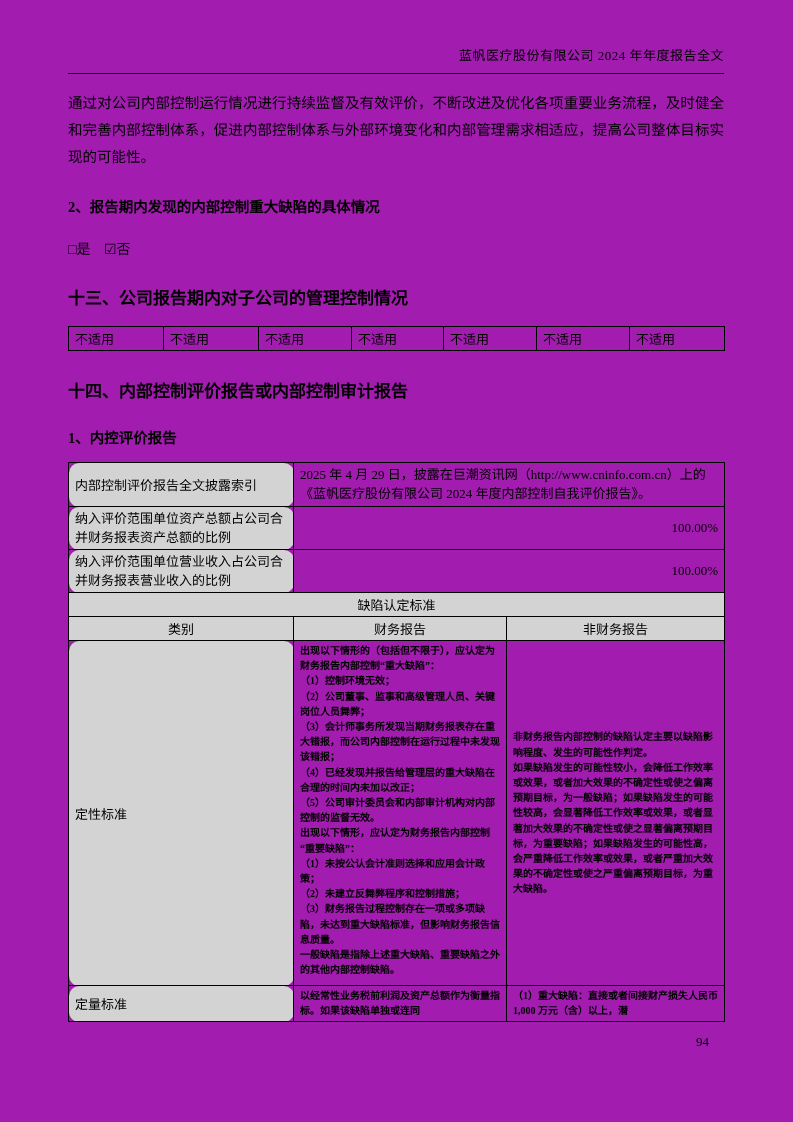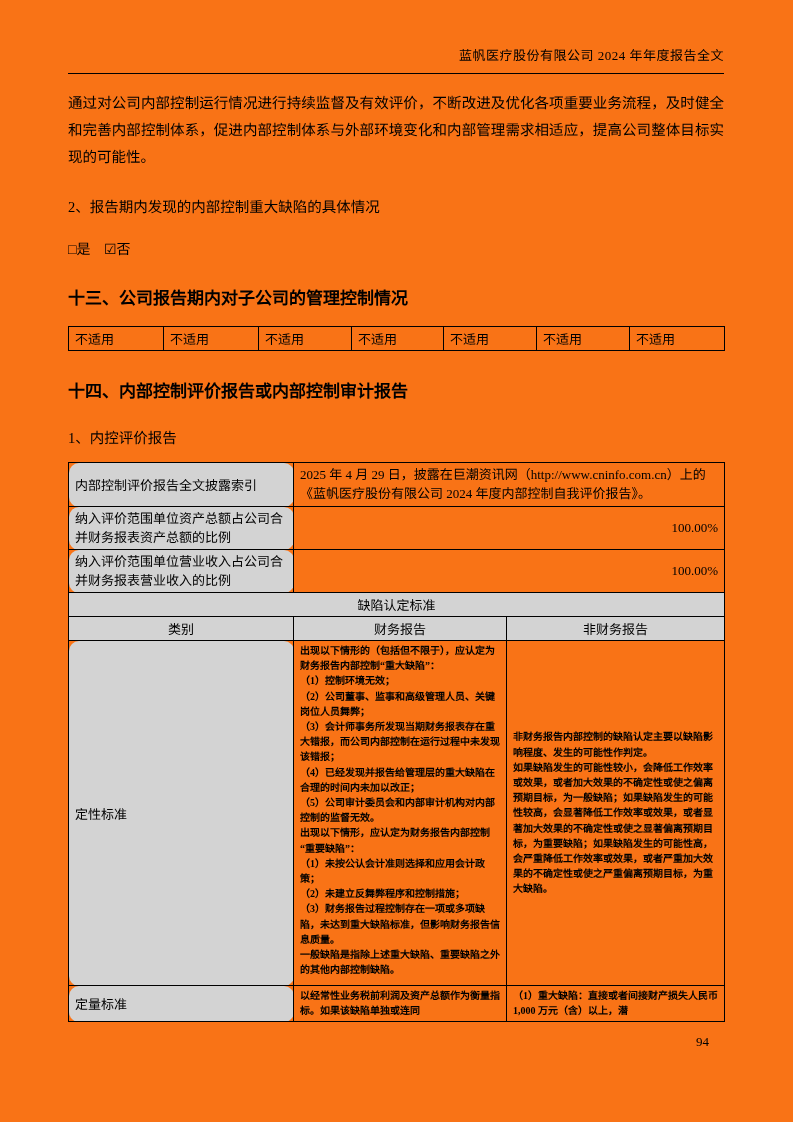--- a/index.html
+++ b/index.html
@@ -1,20 +1,20 @@
 <!DOCTYPE html>
 <html lang="zh-CN"><head>
 <meta charset="utf-8">
 <style>
   html,body { margin:0; padding:0; background:#ffffff; }
   .page {
     position: relative;
     width: 793px; height: 1122px;
     margin: 0 auto;
-    background: #f97316;
+    background: #a21caf;
     box-sizing: border-box;
     padding: 45px 69px 0 68px;
     font-family: "Liberation Serif", "DejaVu Serif", serif;
     color: #000000;
     overflow: hidden;
   }
   .hdr-title {
     text-align: right;
     font-size: 13px;
     letter-spacing: 0.5px;
@@ -23,21 +23,21 @@
   .hdr-rule { border-bottom: 1.5px solid #000; }
   .body-par {
     margin: 16px 0 0 0;
     font-size: 14.5px;
     line-height: 27px;
     text-align: justify;
   }
   .h3 {
     margin: 24px 0 0 0;
     font-size: 14.5px;
-    font-weight: normal;
+    font-weight: bold;
   }
   .chk-line {
     margin-top: 22px;
     font-size: 14px;
   }
   .chk-line span { margin-right: 10px; }
   .h2 {
     margin: 26px 0 0 0;
     font-size: 17px;
     font-weight: bold;

